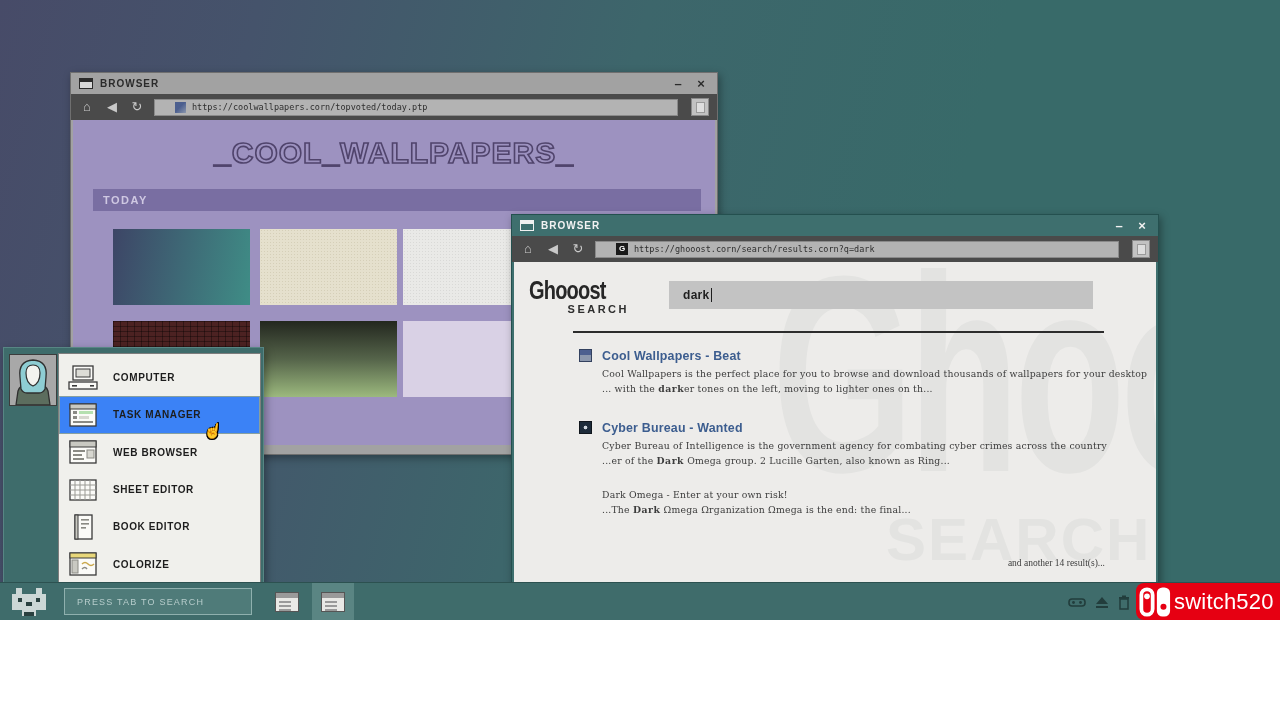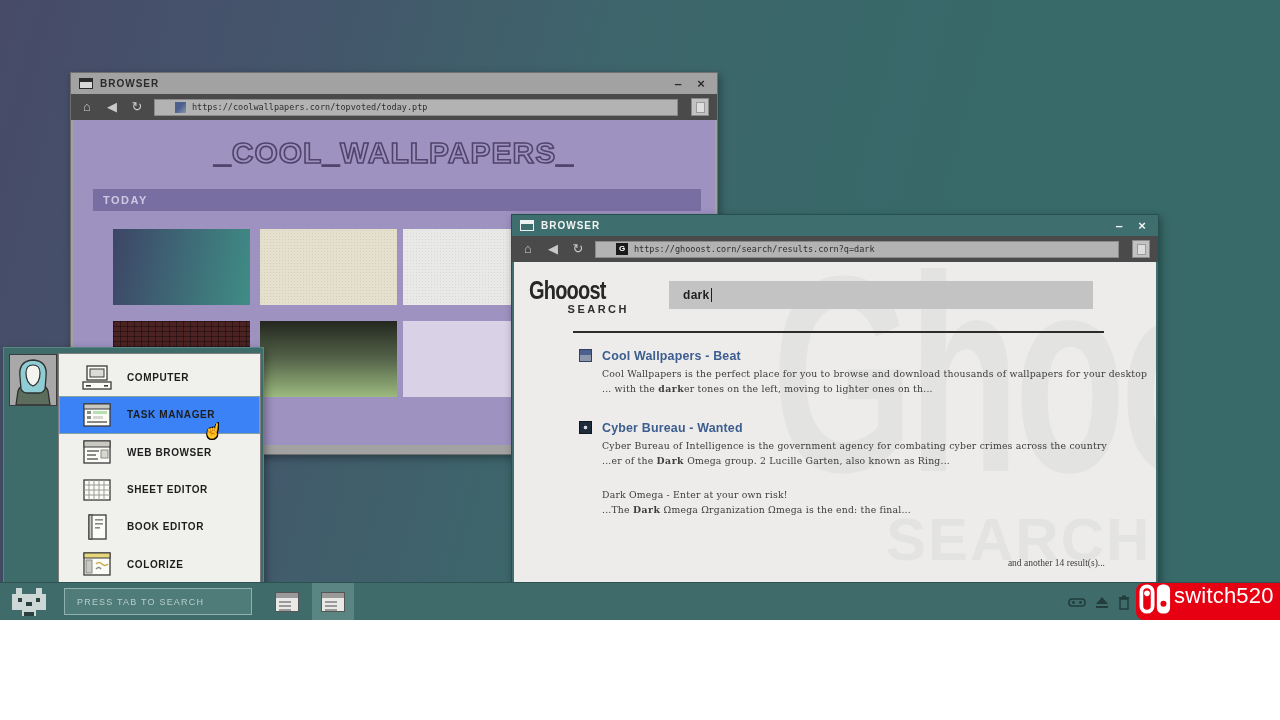--- a/index.html
+++ b/index.html
@@ -88,21 +88,21 @@
   .result-line b { letter-spacing:.5px; }
   .results-footer { position:absolute; right:51px; top:296px; font-family:Liberation Serif, serif; font-size:9.5px;
                     color:#3c3c3c; z-index:2; }
 
   
   #app-menu { position:absolute; left:3px; top:347px; width:261px; height:321px; background:#3e6c6b;
               border:1px solid #578684; box-shadow:2px 3px 8px rgba(0,0,0,.35); z-index:10; }
   .avatar { position:absolute; left:5px; top:6px; width:48px; height:52px; background:#a8a8a8; border:1px solid #3c3c3c; }
   .menu-panel { position:absolute; left:54px; top:5px; width:203px; height:311px; background:#f0f0ec;
                 border:1px solid #7d7d7d; padding-top:5px; }
-  .menu-item { height:37.3px; display:flex; align-items:center; padding-left:21px; gap:13px; position:relative; }
+  .menu-item { height:37.3px; display:flex; align-items:center; padding-left:7px; gap:13px; position:relative; }
   .menu-item.active { background:#3b82f6; box-shadow:inset 0 0 0 1px #87a09f; }
   .menu-icon { width:34px; height:27px; display:flex; align-items:center; justify-content:center; flex:0 0 auto; }
   .menu-label { font-size:10px; font-weight:600; color:#1d1d1d; letter-spacing:.6px; }
   .side-btn { position:absolute; left:16px; width:23px; height:23px; border:2px solid #dfe7e6; border-radius:4px;
               display:flex; align-items:center; justify-content:center; color:#dfe7e6; }
   #gear-btn { top:247px; font-size:12px; }
   #power-btn { top:284px; }
   #power-btn i { display:block; width:2px; height:11px; background:#dfe7e6; }
   .hand-cursor { position:absolute; left:200px; top:74px; font-size:15px; color:#f5f5f5;
                  text-shadow:0 0 1px #000,1px 1px 0 #000,-1px 1px 0 #000,1px -1px 0 #000; transform:rotate(10deg); z-index:11; }
@@ -116,21 +116,21 @@
                padding-left:12px; overflow:hidden; white-space:nowrap; }
   .task-btn { position:absolute; top:0; width:42px; height:38px; display:flex; align-items:center; justify-content:center; }
   #task-btn-1 { left:266px; }
   #task-btn-2 { left:312px; background:#5a8583; }
   .task-win-icon { width:24px; height:20px; background:#e9e9e6; border:1px solid #555; position:relative; }
   .task-win-icon::before { content:""; position:absolute; left:0; right:0; top:0; height:5px; background:#9a9a9a; }
   .task-win-icon::after { content:""; position:absolute; left:3px; top:8px; width:12px; height:1.5px; background:#9a9a9a;
                           box-shadow:0 4px 0 #9a9a9a, 0 8px 0 #9a9a9a; }
   .tray { position:absolute; right:150px; top:0; height:38px; display:flex; align-items:center; gap:9px; }
   .switch-badge { position:absolute; right:0; top:0; width:144px; height:37px; background:#e60012;
-                  border-radius:8px 0 0 8px; display:flex; align-items:flex-start; padding-left:2px; }
+                  border-radius:8px 0 0 8px; display:flex; align-items:center; padding-left:2px; }
   .switch-text { color:#fff; font-size:22px; letter-spacing:.2px; margin-left:2px; }
 </style>
 </head>
 <body>
 
 <div id="stage">
 
   <div class="window" id="win-back">
     <div class="titlebar">
       <span class="title-icon"></span>

